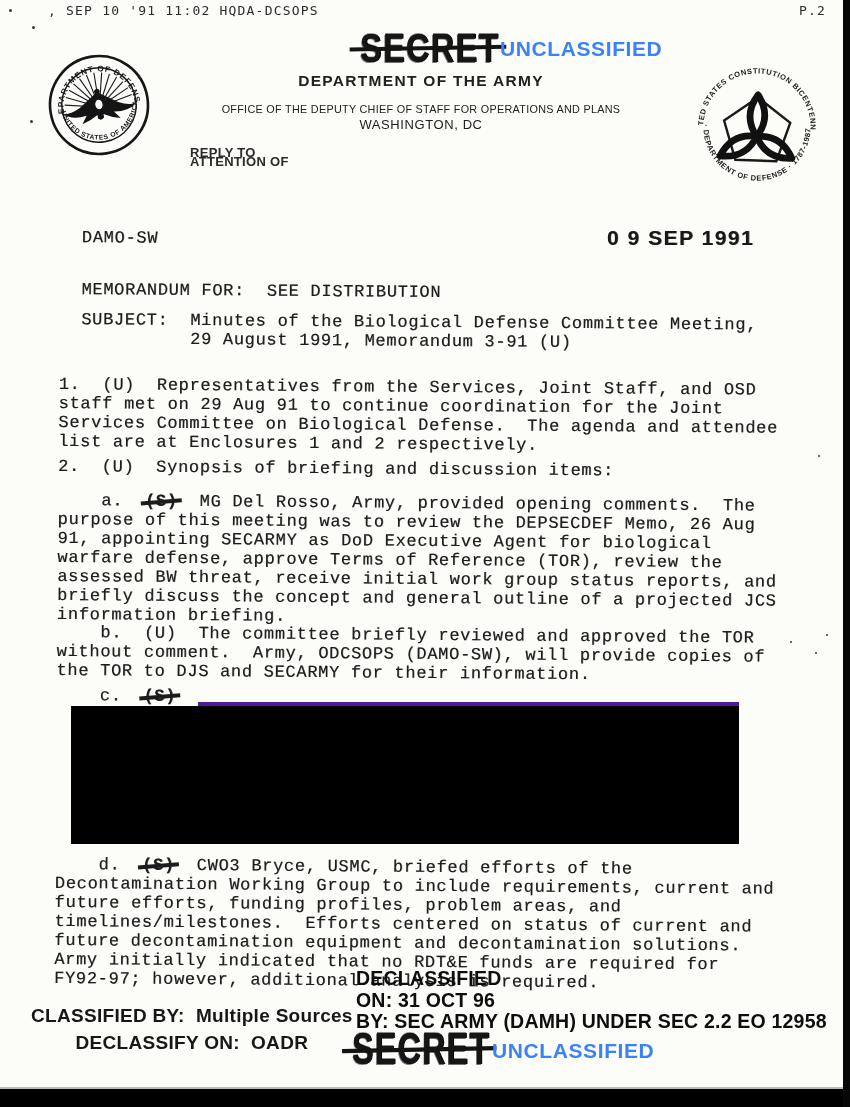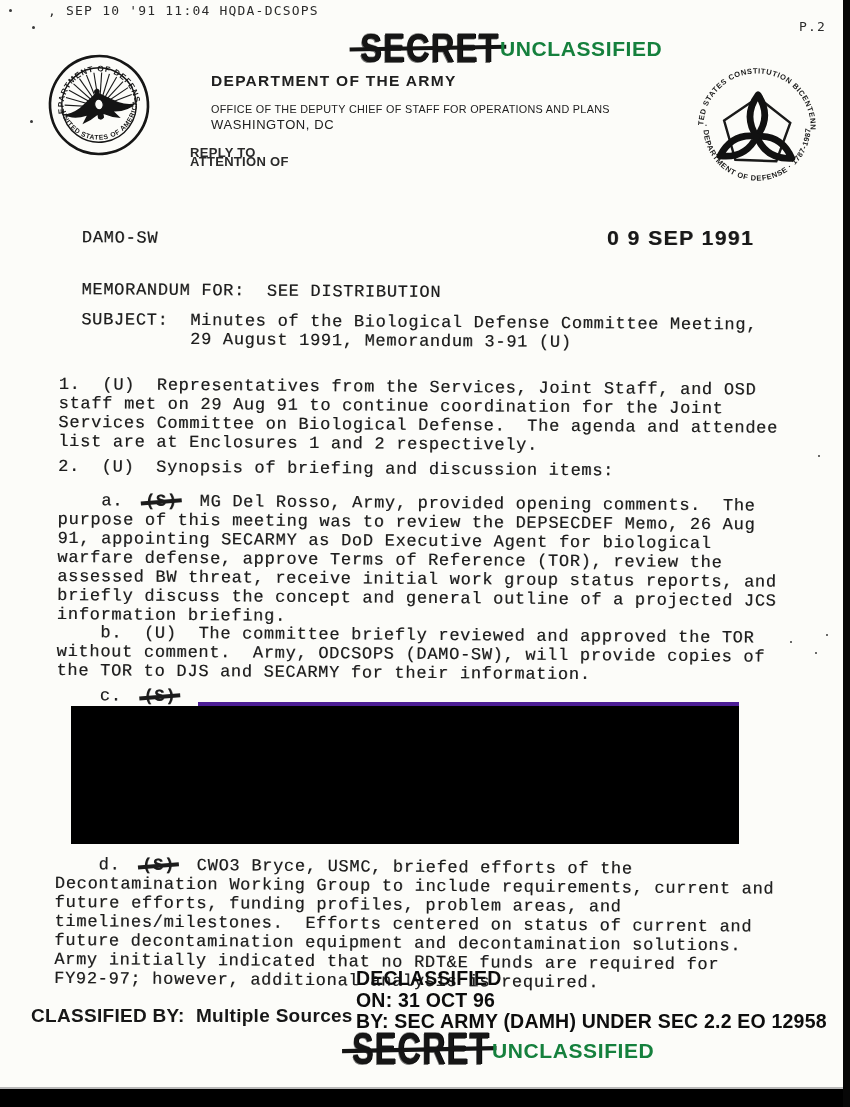--- a/index.html
+++ b/index.html
@@ -2,36 +2,36 @@
 <html><head>
 <meta charset="utf-8">
 <style>
   html,body{margin:0;padding:0;background:#e9e9e9;}
   .page{position:relative;width:850px;height:1107px;background:#fcfcf9;overflow:hidden;
         font-family:"Liberation Sans",sans-serif;color:#1a1a1a;}
 
   
   .fax{position:absolute;top:3px;font-family:"DejaVu Sans Mono","Liberation Mono",monospace;
        font-size:13px;letter-spacing:1.2px;color:#2b2b2b;}
-  .fax-left{left:48px;} .fax-right{left:799px;margin-top:16px;}
+  .fax-left{left:48px;} .fax-right{left:799px;}
 
   
   .secret{position:absolute;font-weight:900;color:#161616;letter-spacing:2px;
           font-family:"Liberation Sans",sans-serif;transform-origin:0 0;
           text-shadow:1px 0 0 #000,-1px 1px 0 rgba(0,0,0,.55),0 -1px 0 rgba(0,0,0,.45);}
   .secret::after{content:"";position:absolute;left:-16px;right:-10px;top:47%;height:5px;
           background:#141414;transform:rotate(-0.8deg);}
   .secret-top{left:360px;top:24px;font-size:50px;transform:scale(0.65,0.82);}
   .secret-bottom{left:352px;top:1024px;font-size:52px;transform:scale(0.62,0.84);}
-  .unclass{position:absolute;font-weight:600;color:#15803d;letter-spacing:0.6px;}
+  .unclass{position:absolute;font-weight:600;color:#3b82f6;letter-spacing:0.6px;}
   .unclass-top{left:500px;top:37px;font-size:21px;}
   .unclass-bottom{left:492px;top:1039px;font-size:21px;font-weight:700;}
 
   
-  .letterhead{position:absolute;left:211px;top:72px;width:420px;text-align:left;color:#202020;}
+  .letterhead{position:absolute;left:211px;top:72px;width:420px;text-align:center;color:#202020;}
   .lh-dept{font-size:15.5px;font-weight:700;letter-spacing:1.3px;}
   .lh-office{font-size:10.8px;font-weight:500;letter-spacing:0.3px;margin-top:13px;}
   .lh-city{font-size:13px;font-weight:500;letter-spacing:0.6px;margin-top:2px;}
   .reply-to{position:absolute;left:158px;top:148px;font-size:13px;font-weight:700;
             line-height:9px;white-space:pre-line;letter-spacing:0.3px;color:#2a2a2a;margin-left:32px;}
 
   .seal{position:absolute;}
   .seal-left{left:42px;top:54px;transform:rotate(-9deg);}
   .seal-right{left:690px;top:60px;transform:rotate(2deg);}
 
@@ -67,21 +67,21 @@
   .bottom-bar{position:absolute;left:0;top:1087px;width:850px;height:20px;background:#000;
            border-top:2px solid #b9b9b9;}
   .right-strip{position:absolute;left:843px;top:0;width:7px;height:1107px;background:#070707;}
   .speck{position:absolute;background:#3a3a3a;border-radius:50%;}
 </style>
 </head>
 <body>
 
 <div class="page">
 
-  <span class="fax fax-left">, SEP 10 '91 11:04 HQDA-DCSOPS</span>
+  <span class="fax fax-left">, SEP 10 '91 11:02 HQDA-DCSOPS</span>
   <span class="fax fax-right">P.2</span>
 
   <span class="secret secret-top">SECRET</span>
   <span class="unclass unclass-top">UNCLASSIFIED</span>
 
   <div class="letterhead">
     <div class="lh-dept">DEPARTMENT OF THE ARMY</div>
     <div class="lh-office">OFFICE OF THE DEPUTY CHIEF OF STAFF FOR OPERATIONS AND PLANS</div>
     <div class="lh-city">WASHINGTON, DC</div>
   </div>
@@ -171,21 +171,21 @@
 FY92-97; however, additional analysis is required.</span></pre>
   </div>
 
   <div class="redaction-bar">
     <span class="redaction-label">5 U.S.C. 552 (b)(1)</span>
   </div>
   <div class="redaction-box"></div>
 
   <div class="declass"><div>DECLASSIFIED</div><div>ON: 31 OCT 96</div><div>BY: SEC ARMY (DAMH) UNDER SEC 2.2 EO 12958</div></div>
 
-  <div class="class-block"><div>CLASSIFIED BY:  Multiple Sources</div></div>
+  <div class="class-block"><div>CLASSIFIED BY:  Multiple Sources</div><div>DECLASSIFY ON:  OADR</div></div>
 
   <span class="secret secret-bottom">SECRET</span>
   <span class="unclass unclass-bottom">UNCLASSIFIED</span>
 
   <div class="bottom-bar"></div>
   <div class="right-strip"></div>
   <div class="speck" style="left:9px;top:9px;width:3px;height:3px;"></div>
   <div class="speck" style="left:32px;top:26px;width:3px;height:3px;"></div>
   <div class="speck" style="left:30px;top:120px;width:3px;height:3px;"></div>
   <div class="speck" style="left:818px;top:455px;width:2px;height:2px;"></div>

